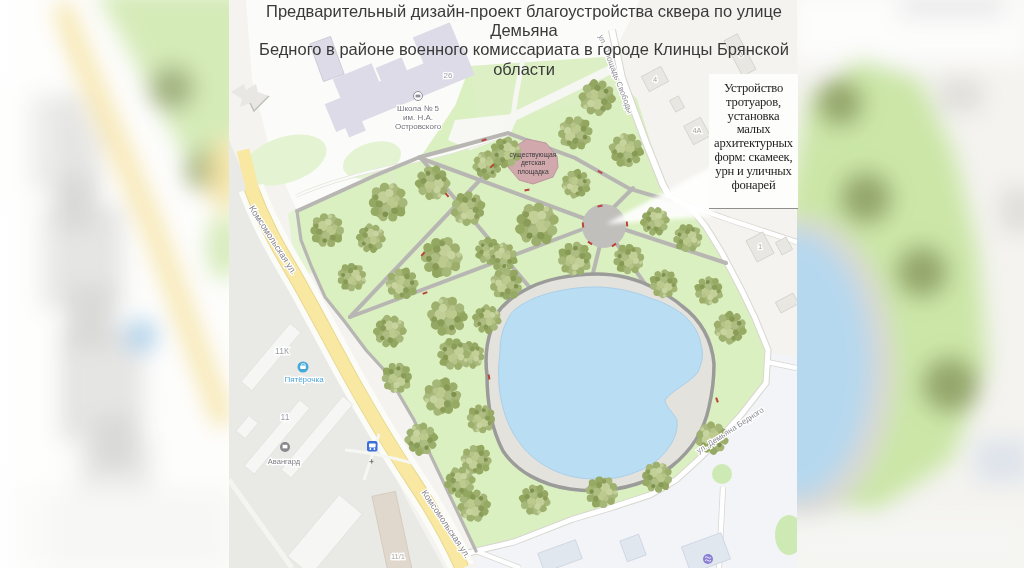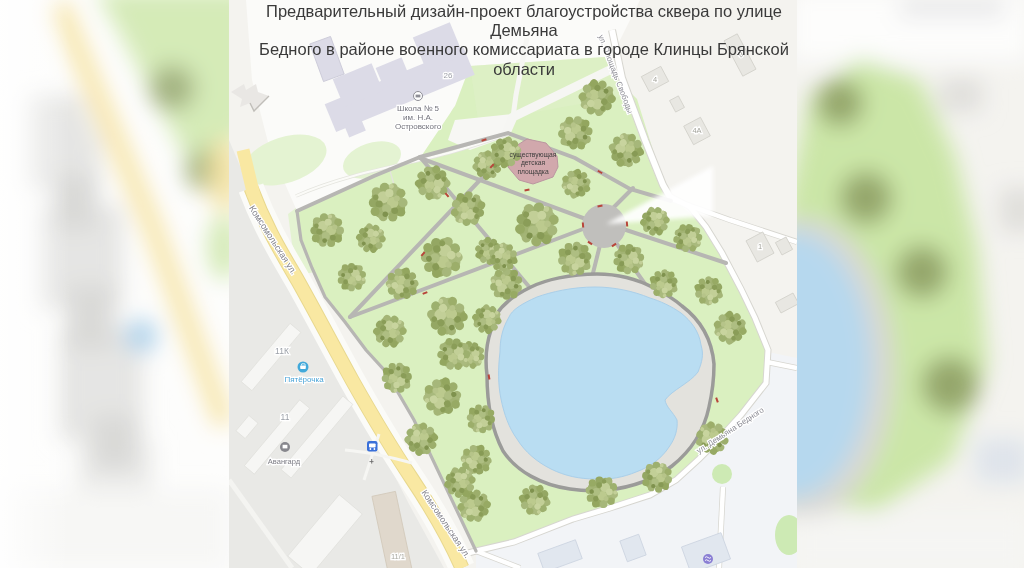--- a/index.html
+++ b/index.html
@@ -378,13 +378,14 @@
 
   <g>
     <circle cx="708" cy="559" r="5" fill="#8a7fd4"></circle>
     <path d="M 705 557.5 q 1.5 -1.5 3 0 q 1.5 1.5 3 0 M 705 560.5 q 1.5 -1.5 3 0 q 1.5 1.5 3 0" stroke="#ffffff" stroke-width="0.9" fill="none"></path>
   </g>
 </g>
 </svg>
 
 <div id="title">Предварительный дизайн-проект благоустройства сквера по улице Демьяна<br>Бедного в районе военного комиссариата в городе Клинцы Брянской области</div>
 
+<div id="infobox">Устройство<br>тротуаров,<br>установка<br>малых<br>архитектурных<br>форм: скамеек,<br>урн и уличных<br>фонарей</div>
 </div>
 
 </body></html>

